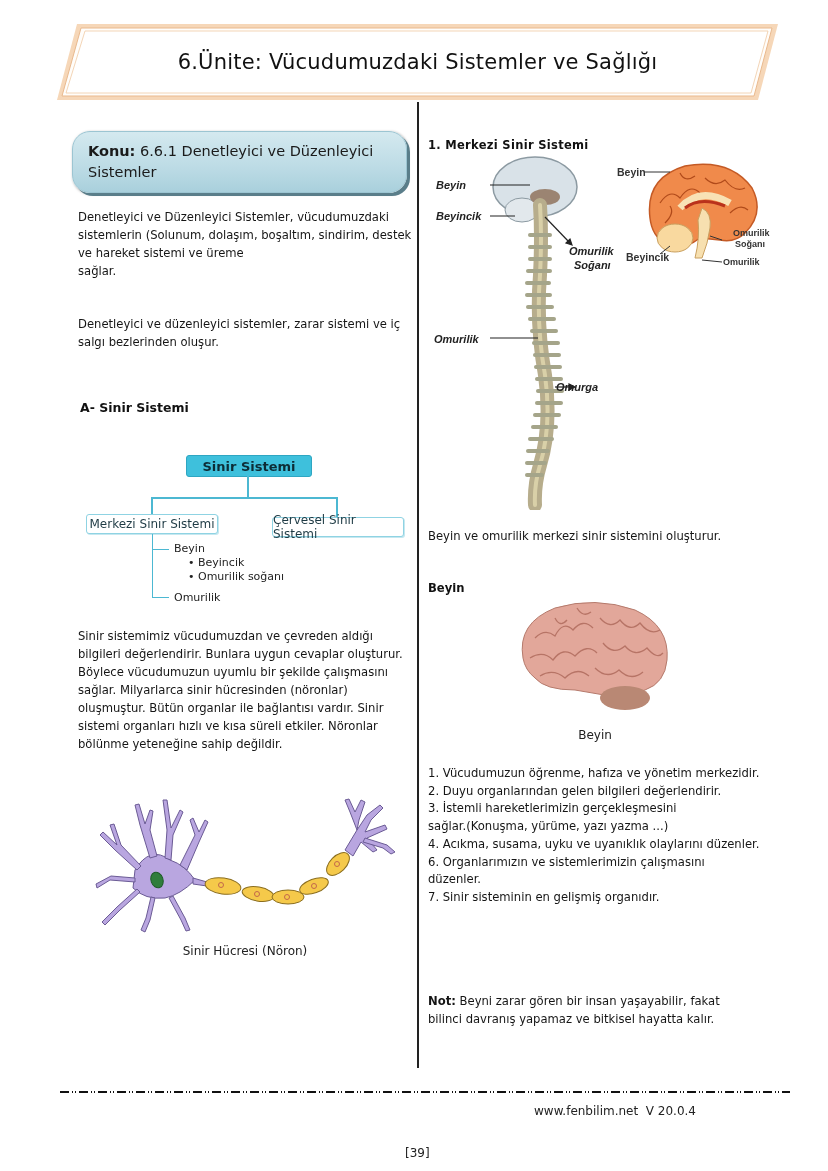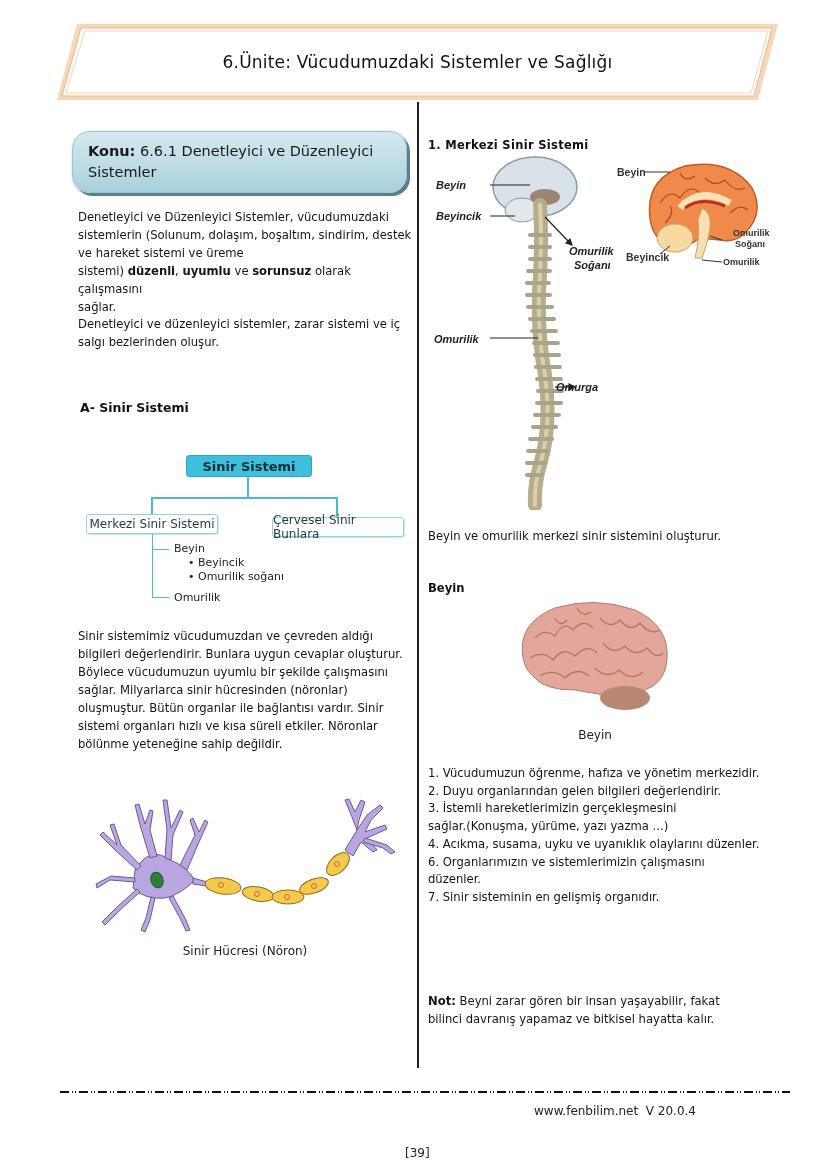--- a/index.html
+++ b/index.html
@@ -5,21 +5,21 @@
   html, body { margin: 0; padding: 0; background: #ffffff; }
   body { width: 828px; height: 1171px; position: relative; overflow: hidden;
          font-family: "DejaVu Sans", sans-serif; color: #111; }
   .abs { position: absolute; }
 
   
   .banner { left: 55px; top: 22px; width: 725px; height: 80px; }
   .banner svg { position: absolute; left: 0; top: 0; }
   .banner-title { position: absolute; left: 0; top: 0; width: 725px; height: 80px;
                   display: flex; align-items: center; justify-content: center;
-                  font-size: 17px; color: #111; letter-spacing: 0.2px; }
+                  font-size: 21px; color: #111; letter-spacing: 0.2px; }
 
   .divider { left: 417px; top: 102px; width: 2px; height: 966px; background: #222; }
 
   
   .topic { left: 72px; top: 131px; width: 333px; height: 60px; border-radius: 18px;
            background: linear-gradient(180deg, #d4e9ef 0%, #bcdbe5 60%, #a9d0dc 100%);
            border: 1px solid #9cc5d2;
            box-shadow: 3px 3px 0 #5a7e8a, 1px 1px 3px rgba(0,0,0,0.4); }
   .topic-text { position: absolute; left: 15px; top: 9px; width: 310px; font-size: 14.5px; line-height: 21px; color: #1a1a1a; }
   .topic-text b { font-weight: bold; }
@@ -68,45 +68,37 @@
   <div class="topic-text">
     <b>Konu:</b>
     <span>6.6.1 Denetleyici ve Düzenleyici Sistemler</span>
   </div>
 </div>
 
 <div class="abs para" style="left:78px; top:208px; width:335px;">
   <div>Denetleyici ve Düzenleyici Sistemler, vücudumuzdaki</div>
   <div>sistemlerin (Solunum, dolaşım, boşaltım, sindirim, destek</div>
   <div>ve hareket sistemi ve üreme</div>
-  <div>
-    <span>sistemi)</span>
-    <b>düzenli</b><span>,</span>
-    <b>uyumlu</b>
-    <span>ve</span>
-    <b>sorunsuz</b>
-    <span>olarak çalışmasını</span>
-  </div>
   <div>sağlar.</div>
 </div>
 
 <div class="abs para" style="left:78px; top:315px; width:335px;">
   <div>Denetleyici ve düzenleyici sistemler, zarar sistemi ve iç</div>
   <div>salgı bezlerinden oluşur.</div>
 </div>
 
 <div class="abs h-bold" style="left:80px; top:400px;">A- Sinir Sistemi</div>
 
 <div class="abs cd-root">Sinir Sistemi</div>
 <div class="abs cd-line" style="left:247px; top:476px; width:2px; height:22px;"></div>
 <div class="abs cd-line" style="left:151px; top:497px; width:186px; height:2px;"></div>
 <div class="abs cd-line" style="left:151px; top:497px; width:2px; height:18px;"></div>
 <div class="abs cd-line" style="left:336px; top:497px; width:2px; height:20px;"></div>
 <div class="abs cd-box" style="left:86px; top:514px; width:130px;">Merkezi Sinir Sistemi</div>
-<div class="abs cd-box" style="left:272px; top:517px; width:130px;">Çervesel Sinir Bunlara</div>
+<div class="abs cd-box" style="left:272px; top:517px; width:130px;">Çervesel Sinir Sistemi</div>
 <div class="abs cd-line" style="left:152px; top:534px; width:1px; height:64px;"></div>
 <div class="abs cd-line" style="left:152px; top:549px; width:17px; height:1px;"></div>
 <div class="abs cd-line" style="left:152px; top:597px; width:17px; height:1px;"></div>
 <div class="abs cd-item" style="left:174px; top:542px;">Beyin</div>
 <div class="abs cd-item" style="left:188px; top:556px;">• Beyincik</div>
 <div class="abs cd-item" style="left:188px; top:570px;">• Omurilik soğanı</div>
 <div class="abs cd-item" style="left:174px; top:591px;">Omurilik</div>
 
 <div class="abs para" style="left:78px; top:627px; width:335px;">
   <div>Sinir sistemimiz vücudumuzdan ve çevreden aldığı</div>

